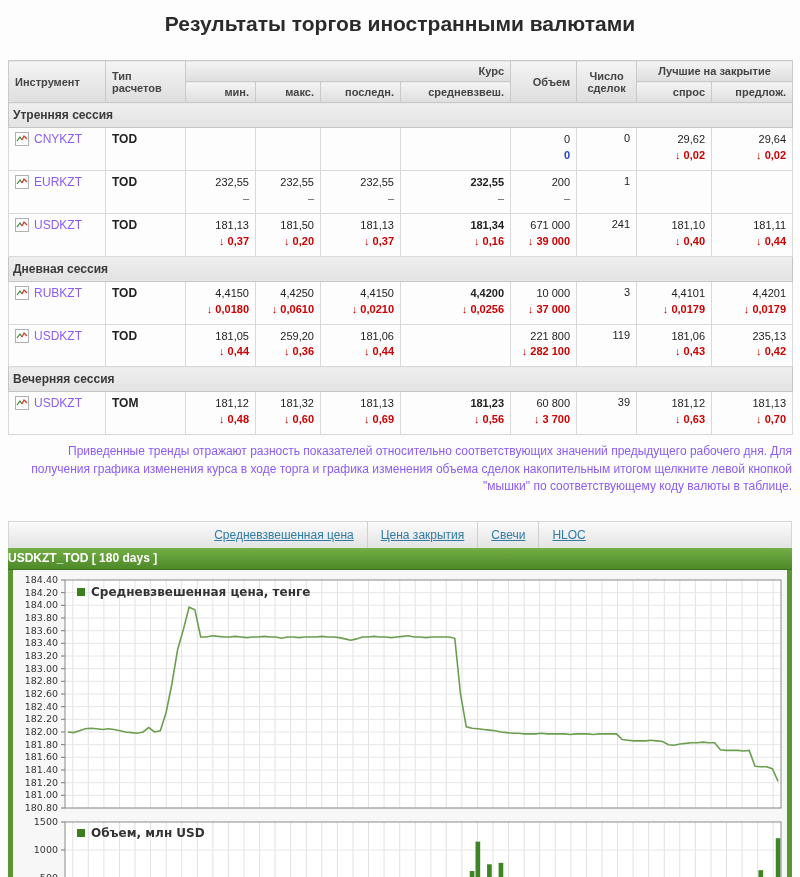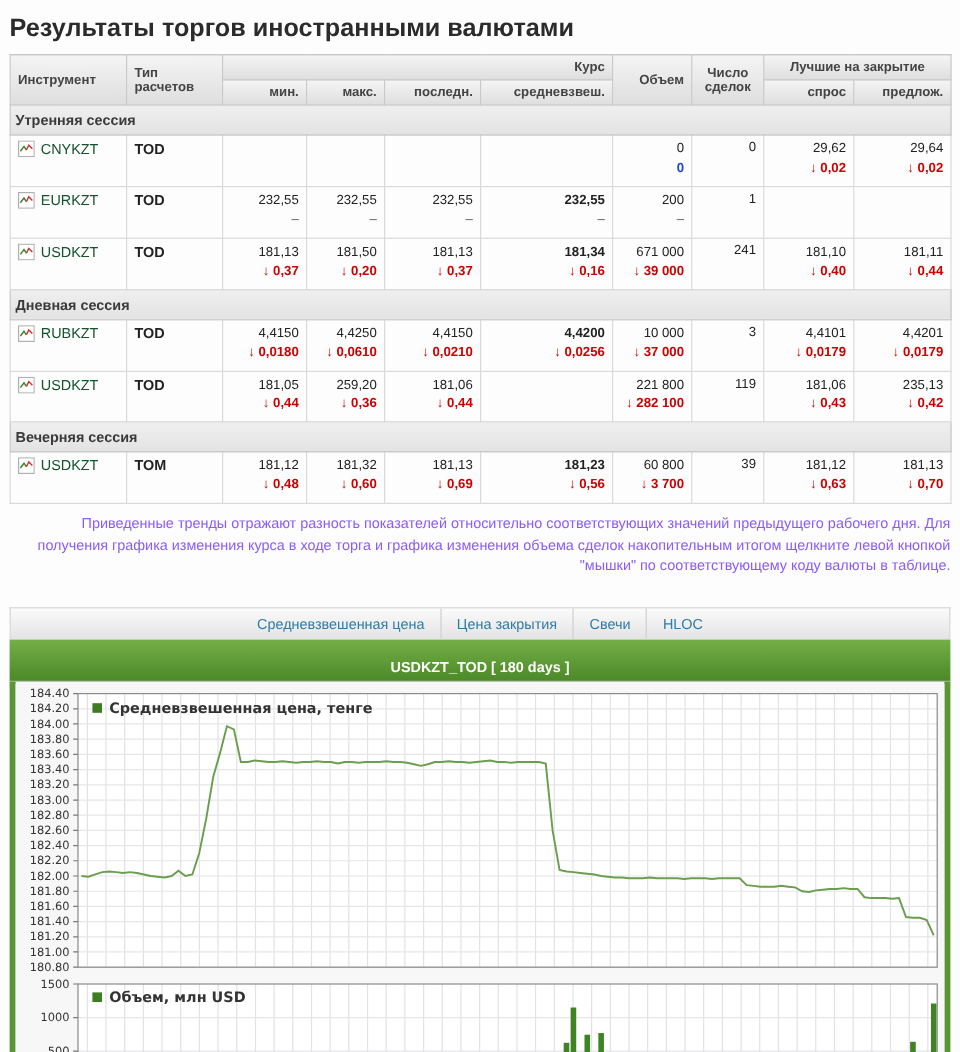--- a/index.html
+++ b/index.html
@@ -5,21 +5,21 @@
   * { box-sizing: border-box; margin: 0; padding: 0; }
   html,body { background:#fdfdfd; }
   body {
     width: 800px; margin: 0 auto;
     font-family: "Liberation Sans", sans-serif;
     color:#333;
   }
   .wrap { padding: 6px 8px 10px; }
 
   
-  .page-title { font-size: 21px; font-weight: bold; color:#2b2b2b; margin: 6px 0 9px; }
+  .page-title { font-size: 21px; font-weight: bold; color:#2b2b2b; margin: 6px 0 24px; text-align: center; }
   .section-row { display:flex; align-items: flex-end; justify-content: space-between; margin-bottom: 8px; }
   .section-title { font-size: 17px; color:#4a8c3f; }
   .unit-note { font-size: 11px; color:#999; padding-bottom:2px; }
 
   
   table.quotes { width: 784px; border-collapse: collapse; font-size: 11px; table-layout: fixed; }
   table.quotes th {
     background: linear-gradient(#f4f4f4, #dedede);
     border: 1px solid #c9c9c9;
     color:#444; font-weight: bold; padding: 4px 6px; font-size: 11px;
@@ -28,47 +28,48 @@
   th.ar { text-align:right; }
   th.ac { text-align:center; }
   table.quotes td { border: 1px solid #d9d9d9; border-top:1px solid #c9c9c9; vertical-align: top; padding: 4px 6px 6px; }
   tr.session-row td {
     background: linear-gradient(#efefef, #e3e3e3);
     border: 1px solid #c5c5c5;
     font-weight: bold; font-size: 12px; color:#3a3a3a; padding: 5px 4px;
   }
   td.num { text-align: right; line-height: 1.45; }
   td.instr { padding: 8px 4px 6px 6px; }
-  .instr-in { display:flex; align-items:center; gap:5px; font-size:12px; color:#14532d; }
+  .instr-in { display:flex; align-items:center; gap:5px; font-size:12px; color:#8b5cf6; }
   td.typ { font-size: 12px; color:#222; padding-top:8px;font-weight:bold; }
   .val { color:#222; }
   .val.avg { font-weight: bold; }
   .chg { font-weight: bold; color:#cc0000; white-space: nowrap; }
   .chg.dash { color:#555; font-weight: normal; }
   .chg.zero { color:#2244cc; }
   td.deals { text-align:right; font-size:11px; color:#222; padding-top:8px; }
 
   .note { font-size: 12px; color:#8b5cf6; line-height: 1.45; margin: 8px 0 26px; text-align: right; }
 
   
   .chart-panel { width: 784px; }
   .tabbar {
     display:flex; justify-content:center; align-items:stretch;
     background: linear-gradient(#fbfbfb, #e3e3e3);
     border: 1px solid #d5d5d5; border-bottom: none; height: 27px;
   }
   .tab {
     color:#2e7ba6; font-size: 12px; padding: 6px 13px 0; cursor: pointer;
     border-left: 1px solid #cfcfcf;
+    text-decoration: underline;
   }
   .tab:first-child { border-left: none; }
   .chart-titlebar {
     background: linear-gradient(#74ae46, #4c8a28);
     border-bottom: 1px solid #3c701e;
-    color:#fff; font-weight:bold; font-size:12px; text-align:center; padding: 16px 0 4px;
+    color:#fff; font-weight:bold; font-size:12px; padding: 3px 0 4px;
   }
   .chart-body {
     border-left: 5px solid #5a9634; border-right: 5px solid #5a9634;
     background: #f7f7f7; padding: 2px 0 0;
   }
   svg text { font-family: "DejaVu Sans", "Liberation Sans", sans-serif; }
 </style>
 </head>
 <body>
 

